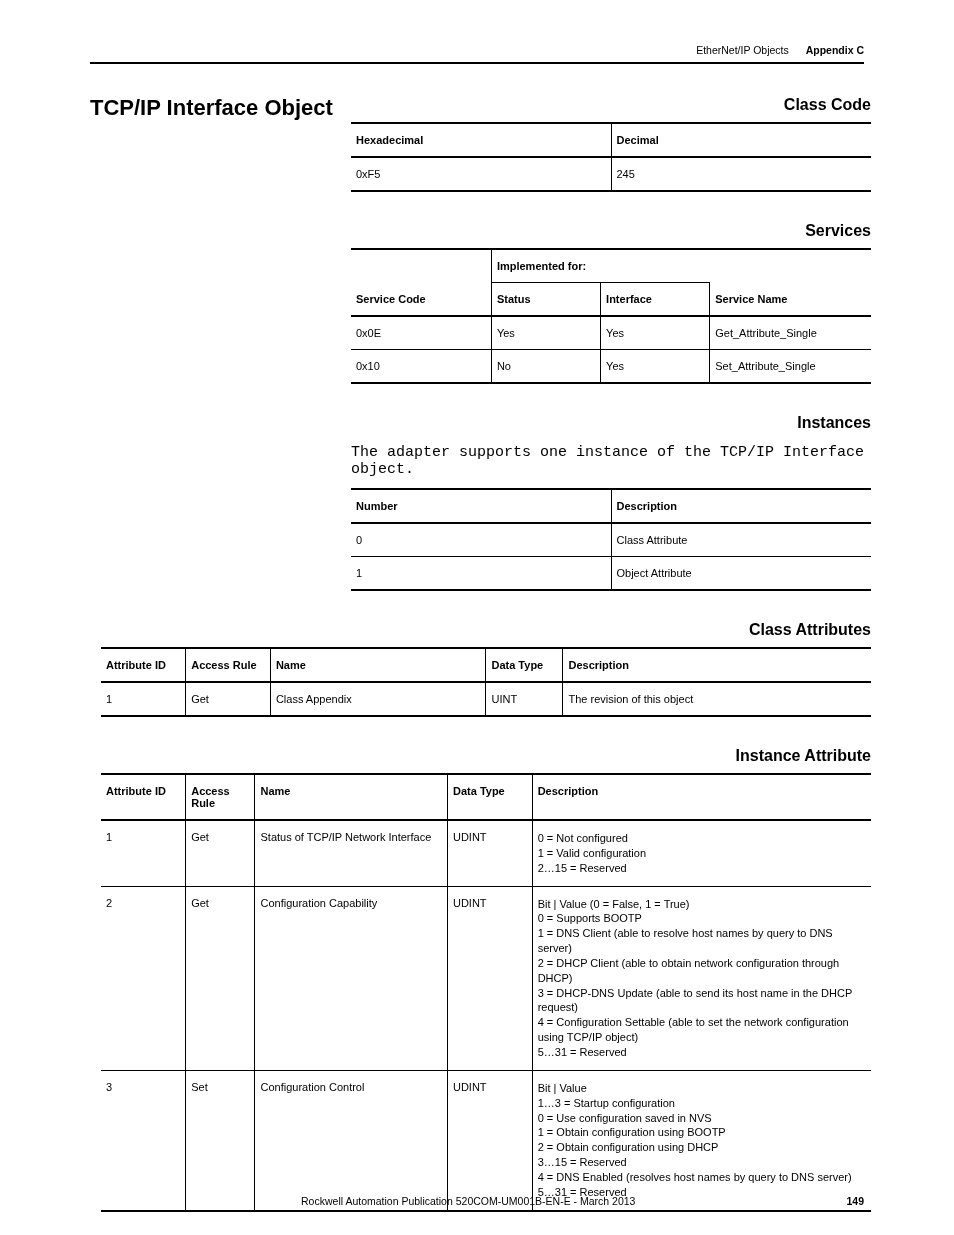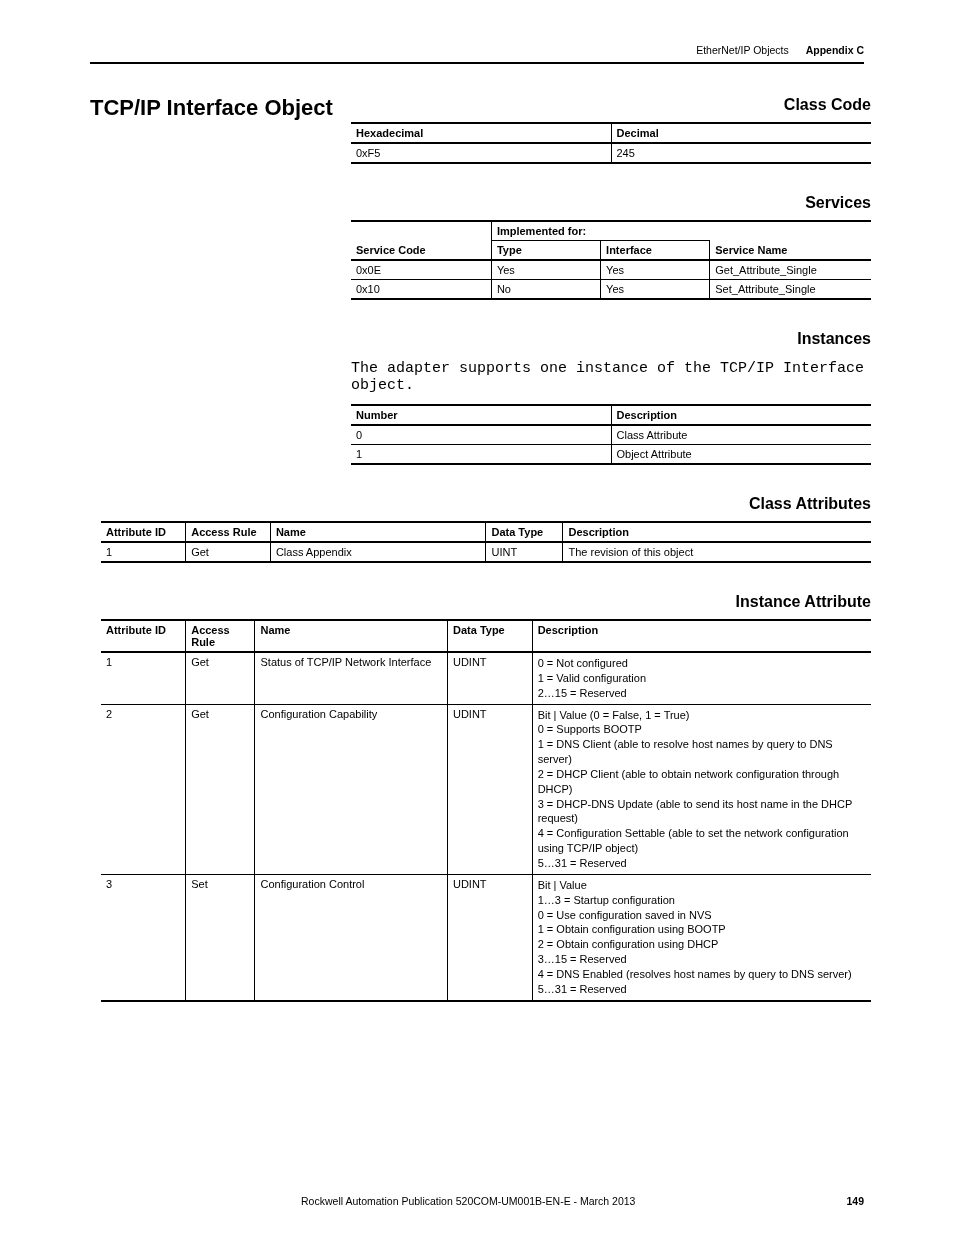--- a/index.html
+++ b/index.html
@@ -46,21 +46,21 @@
   .subblock { margin-bottom: 30px; }
   p.body { font-family: Liberation Mono, monospace; font-size: 15px; margin: 12px 0 10px 0; }
   table {
     border-collapse: collapse;
     width: 100%;
     font-size: 11px;
   }
   table.narrow { width: 520px; }
   th, td {
     text-align: left;
-    padding: 3px 5px;
+    padding: 10px 5px;
     vertical-align: top;
     border-left: 1px solid #000;
     border-bottom: 1px solid #000;
   }
   th:first-child, td:first-child { border-left: none; }
   thead th { font-weight: 700; border-top: 2px solid #000; }
   thead tr.hdr-bottom th { border-bottom: 2px solid #000; }
   tbody tr:last-child td { border-bottom: 2px solid #000; }
   thead tr.hdr-top th.spanning { border-bottom: 1px solid #000; }
   .wide-wrap { margin-left: -250px; width: calc(100% + 250px); }
@@ -114,21 +114,21 @@
         <h2 class="section">Services</h2>
         <table class="narrow">
           <thead>
             <tr class="hdr-top">
               <th style="border-top:2px solid #000;border-bottom:none;width:27%"></th>
               <th colspan="2" class="spanning" style="width:42%">Implemented for:</th>
               <th style="border-top:2px solid #000;border-bottom:none;border-left:none"></th>
             </tr>
             <tr class="hdr-bottom">
               <th style="border-top:none">Service Code</th>
-              <th style="border-top:none;width:21%">Type</th>
+              <th style="border-top:none;width:21%">Status</th>
               <th style="border-top:none;width:21%">Interface</th>
               <th style="border-top:none">Service Name</th>
             </tr>
           </thead>
           <tbody>
             <tr>
               <td>0x0E</td>
               <td>Yes</td>
               <td>Yes</td>
               <td>Get_Attribute_Single</td>

